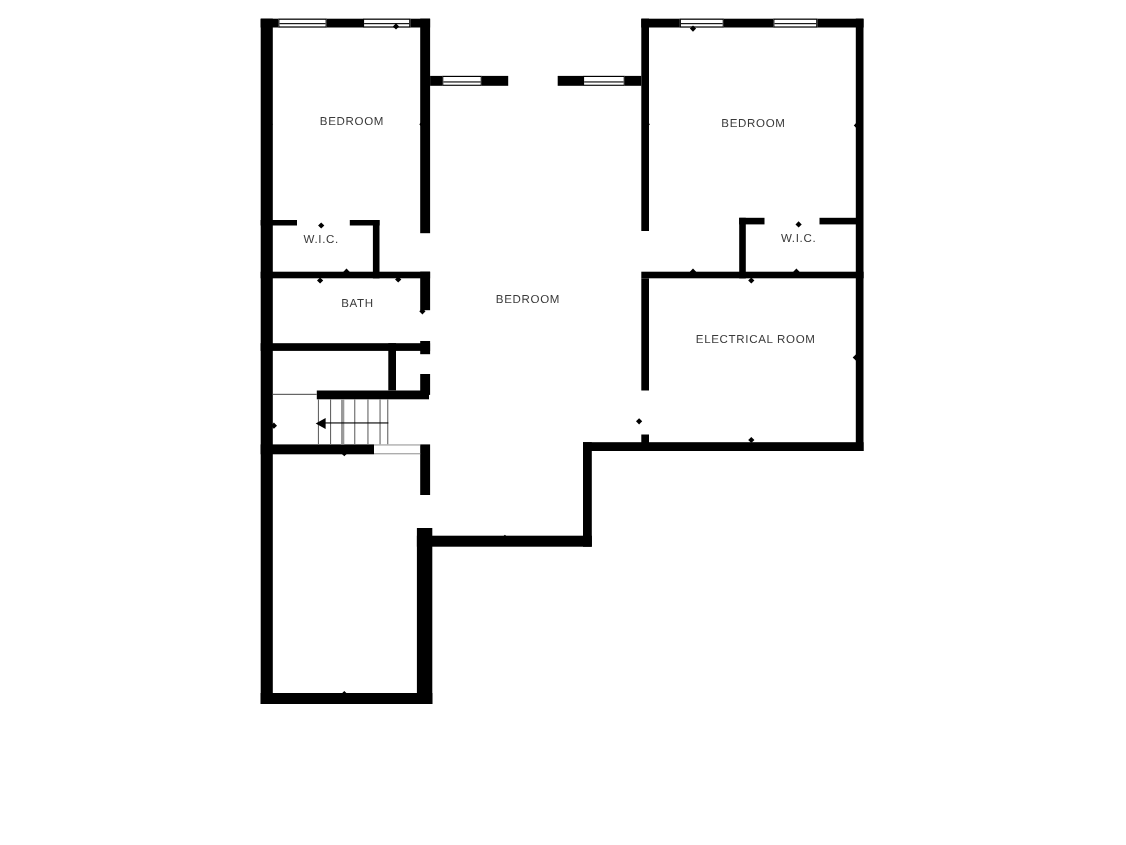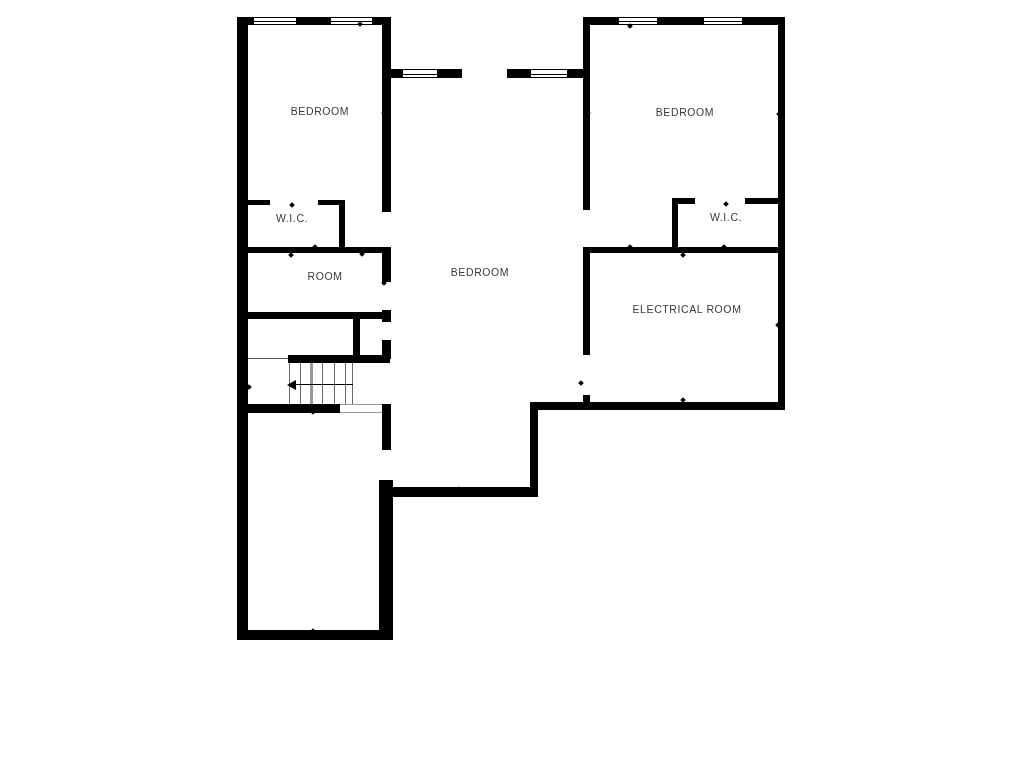--- a/index.html
+++ b/index.html
@@ -135,17 +135,17 @@
   <div class="tick" style="left:247px;top:385px;"></div>
   <div class="tick" style="left:311px;top:629px;"></div>
   <div class="tick" style="left:242px;top:281px;"></div>
   <div class="tick" style="left:382px;top:281px;"></div>
   <div class="tick" style="left:242px;top:448px;"></div>
 
   <div class="room-label" style="left:320px;top:111px;">BEDROOM</div>
   <div class="room-label" style="left:685px;top:112px;">BEDROOM</div>
   <div class="room-label" style="left:292px;top:218px;">W.I.C.</div>
   <div class="room-label" style="left:726px;top:217px;">W.I.C.</div>
-  <div class="room-label" style="left:325px;top:276px;">ROOM</div>
+  <div class="room-label" style="left:325px;top:276px;">BATH</div>
   <div class="room-label" style="left:480px;top:272px;">BEDROOM</div>
   <div class="room-label" style="left:687px;top:309px;">ELECTRICAL ROOM</div>
 
 </div>
 
 </body></html>

